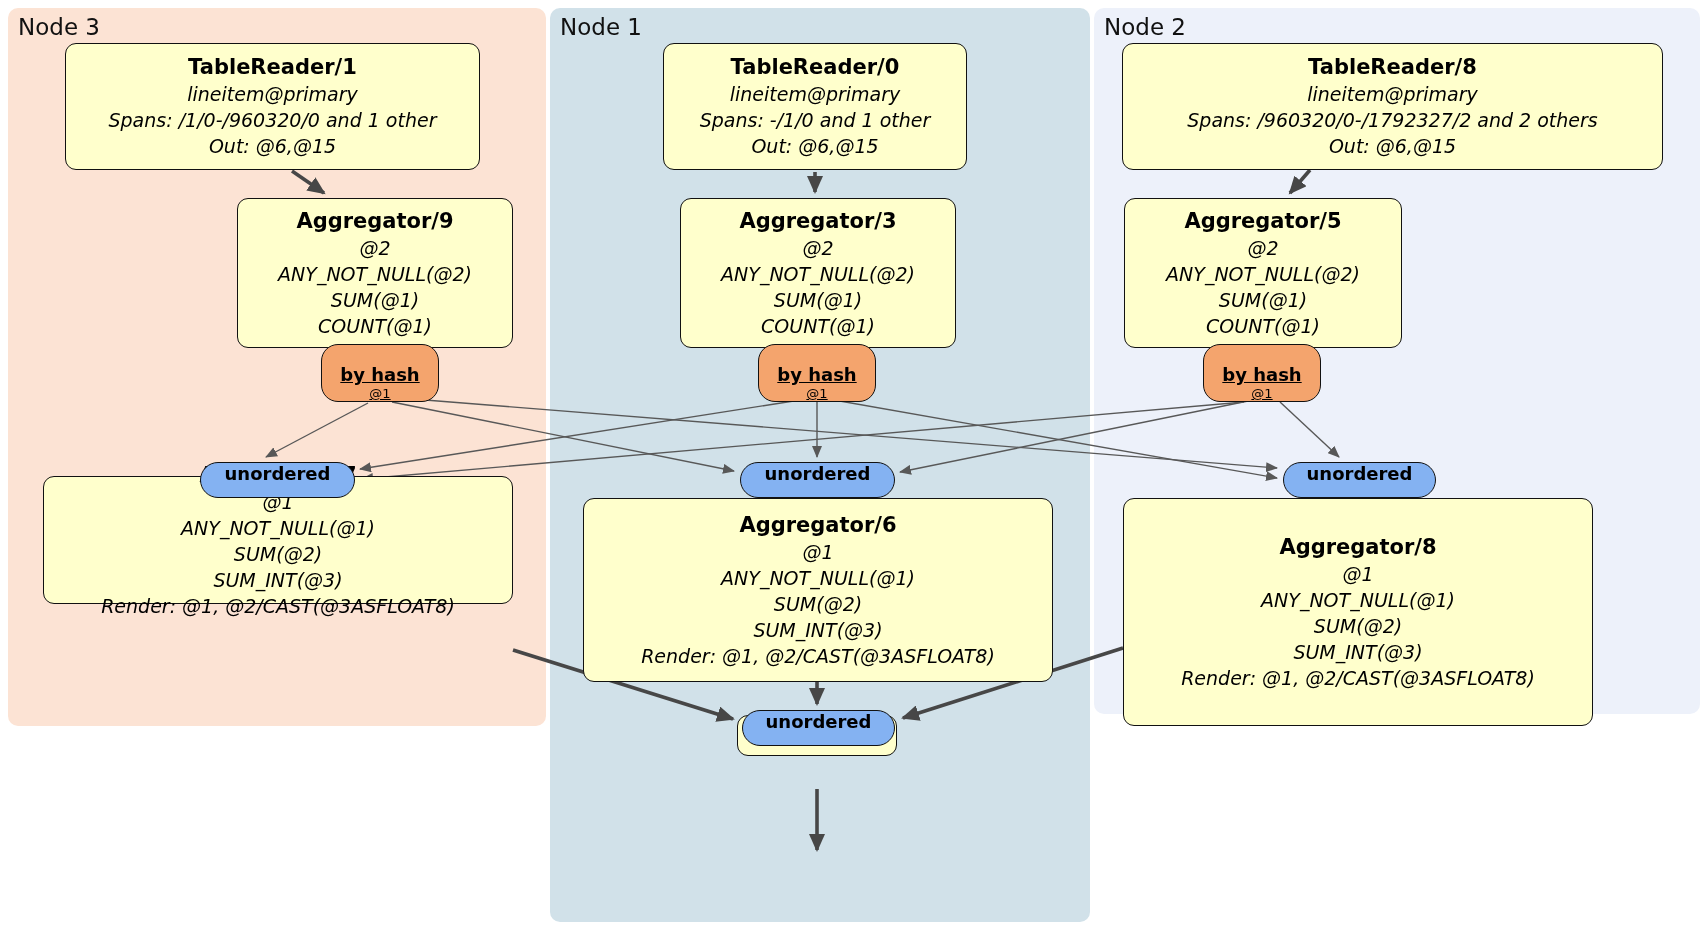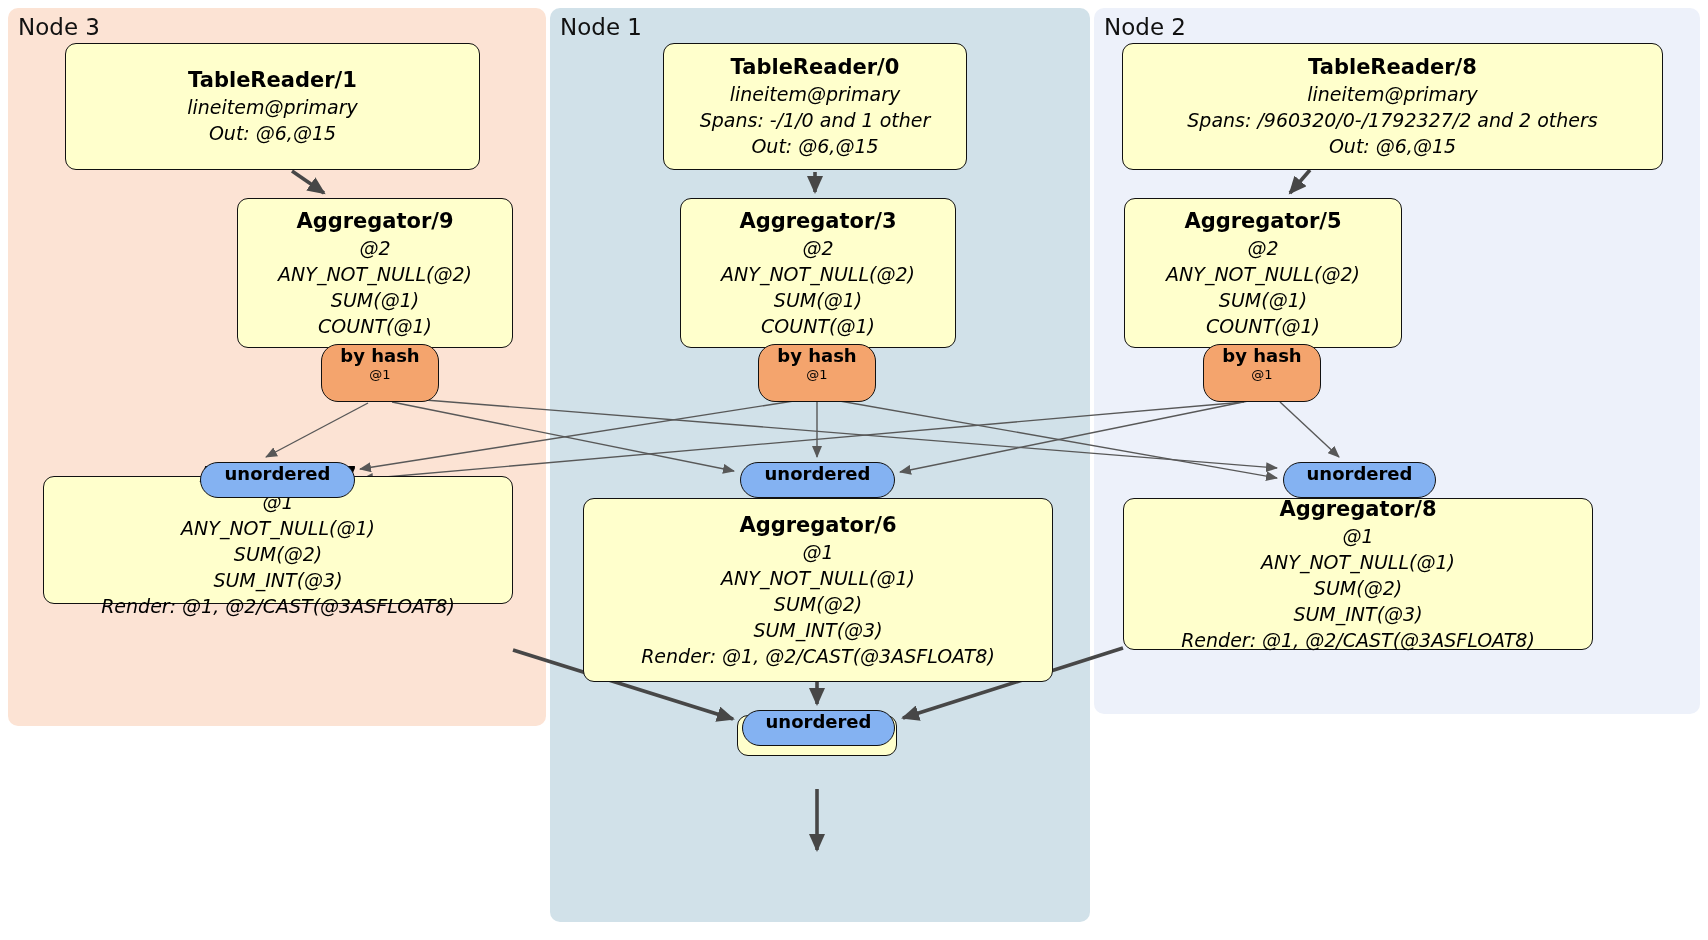--- a/index.html
+++ b/index.html
@@ -22,22 +22,22 @@
   .proc{position:absolute;z-index:3;background:var(--processor-fill,#ffffcc);
         border:1.7px solid #111;border-radius:11px;
         display:flex;flex-direction:column;justify-content:center;align-items:center;
         text-align:center;box-sizing:border-box;padding:2px 6px;}
   .ptitle{font-size:21px;font-weight:700;line-height:27px;white-space:nowrap;}
   .pline{font-size:19px;line-height:26px;white-space:nowrap;font-style:italic;}
 
   
   .router{position:absolute;z-index:4;width:118px;height:58px;border-radius:17px;
           background:var(--router-fill,#f4a46d);border:1.7px solid #111;
-          display:flex;flex-direction:column;justify-content:flex-start;align-items:center;
-          box-sizing:border-box;}
+          display:flex;flex-direction:column;justify-content:flex-end;align-items:center;
+          box-sizing:border-box;text-decoration:underline;}
   .rtitle{font-size:18px;font-weight:700;line-height:22px;}
   .rdetail{font-size:13px;line-height:15px;}
 
   
   .sync{position:absolute;z-index:4;height:36px;border-radius:19px;
         background:var(--synchronizer-fill,#84b2f2);border:1.8px solid #111;
         display:flex;align-items:flex-start;justify-content:center;
         font-size:18px;font-weight:700;box-sizing:border-box;}
 </style>
 </head>
@@ -84,20 +84,21 @@
       <line class="thick-line" x1="513" y1="650" x2="733" y2="719" marker-end="url(#mthick)"></line>
       <line class="thick-line" x1="817" y1="682" x2="817" y2="704" marker-end="url(#mthick)"></line>
       <line class="thick-line" x1="1123" y1="648" x2="903" y2="718" marker-end="url(#mthick)"></line>
       <line class="thick-line" x1="817" y1="789" x2="817" y2="850" marker-end="url(#mthick)"></line>
     </g>
   </svg>
 
   <div class="proc" style="left:65px;top:43px;width:415px;height:127px">
     <div class="ptitle">TableReader/1</div>
     <div class="pline">lineitem@primary</div>
+    <div class="pline">Spans: /1/0-/960320/0 and 1 other</div>
     <div class="pline">Out: @6,@15</div>
   </div>
   <div class="proc" style="left:663px;top:43px;width:304px;height:127px">
     <div class="ptitle">TableReader/0</div>
     <div class="pline">lineitem@primary</div>
     <div class="pline">Spans: -/1/0 and 1 other</div>
     <div class="pline">Out: @6,@15</div>
   </div>
   <div class="proc" style="left:1122px;top:43px;width:541px;height:127px">
     <div class="ptitle">TableReader/8</div>
@@ -160,21 +161,21 @@
     <div class="pline">Render: @1, @2/CAST(@3ASFLOAT8)</div>
   </div>
   <div class="proc" style="left:583px;top:498px;width:470px;height:184px">
     <div class="ptitle">Aggregator/6</div>
     <div class="pline">@1</div>
     <div class="pline">ANY_NOT_NULL(@1)</div>
     <div class="pline">SUM(@2)</div>
     <div class="pline">SUM_INT(@3)</div>
     <div class="pline">Render: @1, @2/CAST(@3ASFLOAT8)</div>
   </div>
-  <div class="proc" style="left:1123px;top:498px;width:470px;height:152px">
+  <div class="proc" style="left:1123px;top:498px;width:470px;height:228px">
     <div class="ptitle">Aggregator/8</div>
     <div class="pline">@1</div>
     <div class="pline">ANY_NOT_NULL(@1)</div>
     <div class="pline">SUM(@2)</div>
     <div class="pline">SUM_INT(@3)</div>
     <div class="pline">Render: @1, @2/CAST(@3ASFLOAT8)</div>
   </div>
 
   <div class="sync" style="left:742px;top:710px;width:153px">
     <span>unordered</span>

